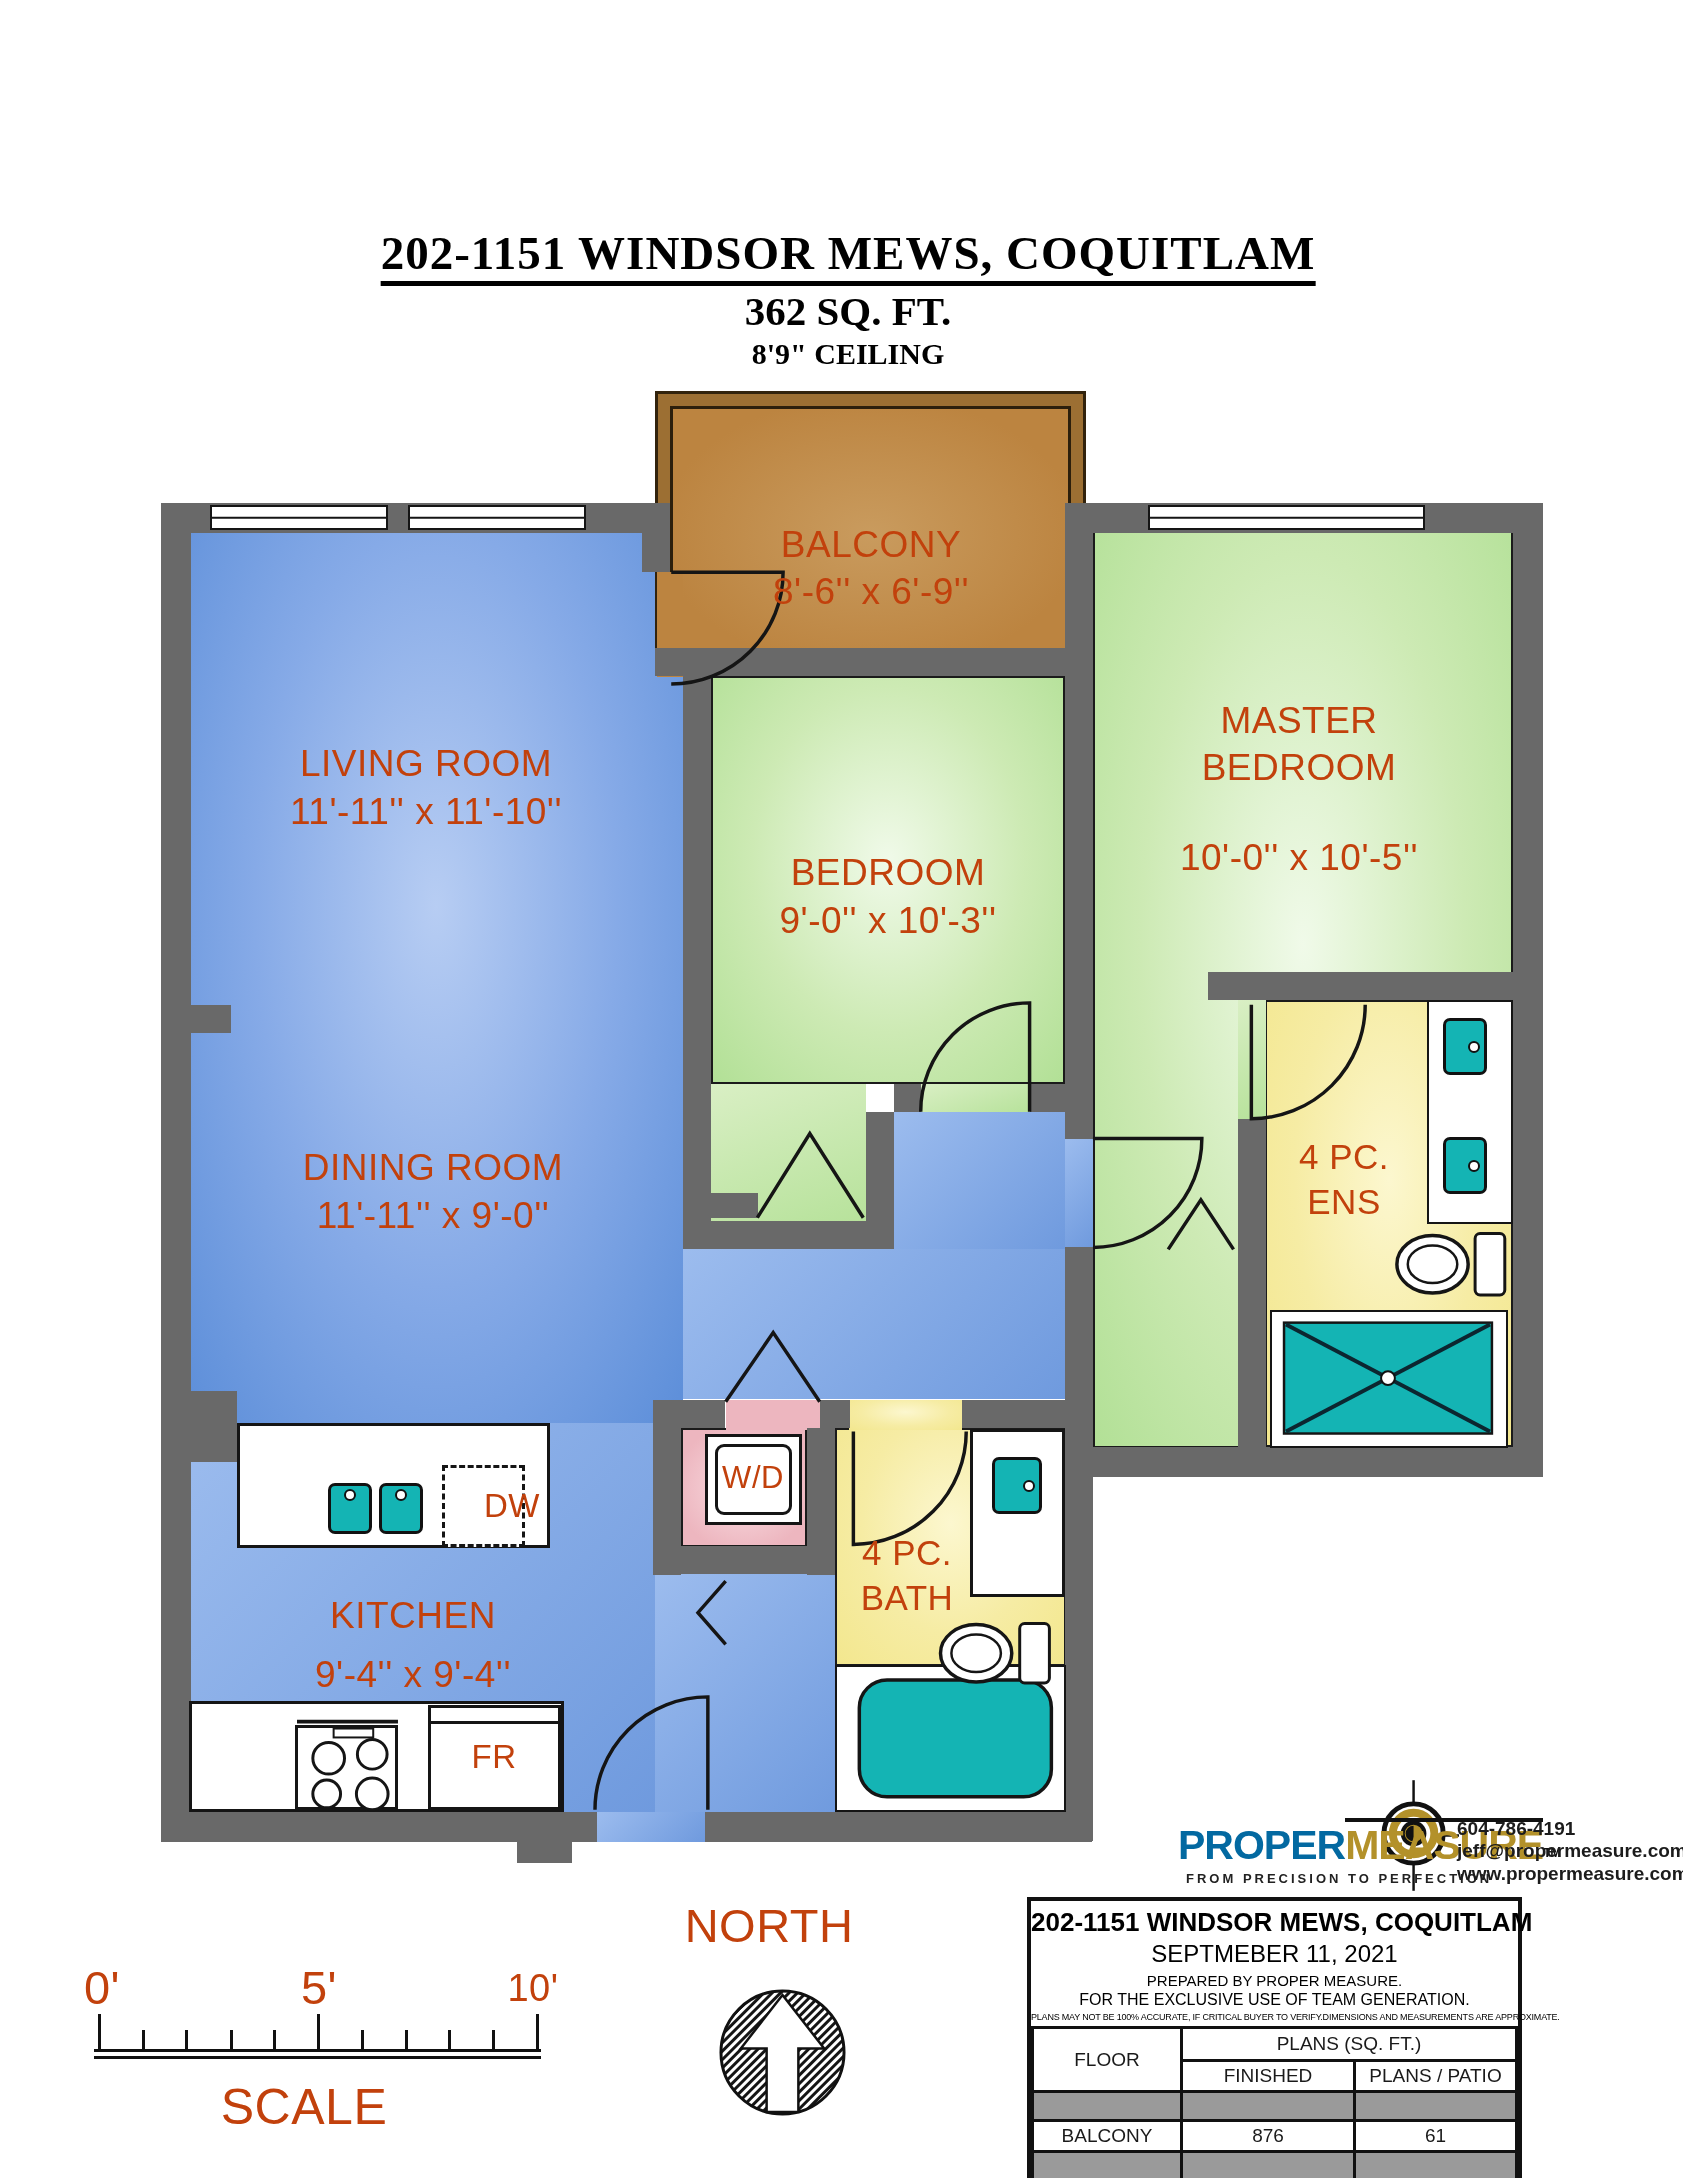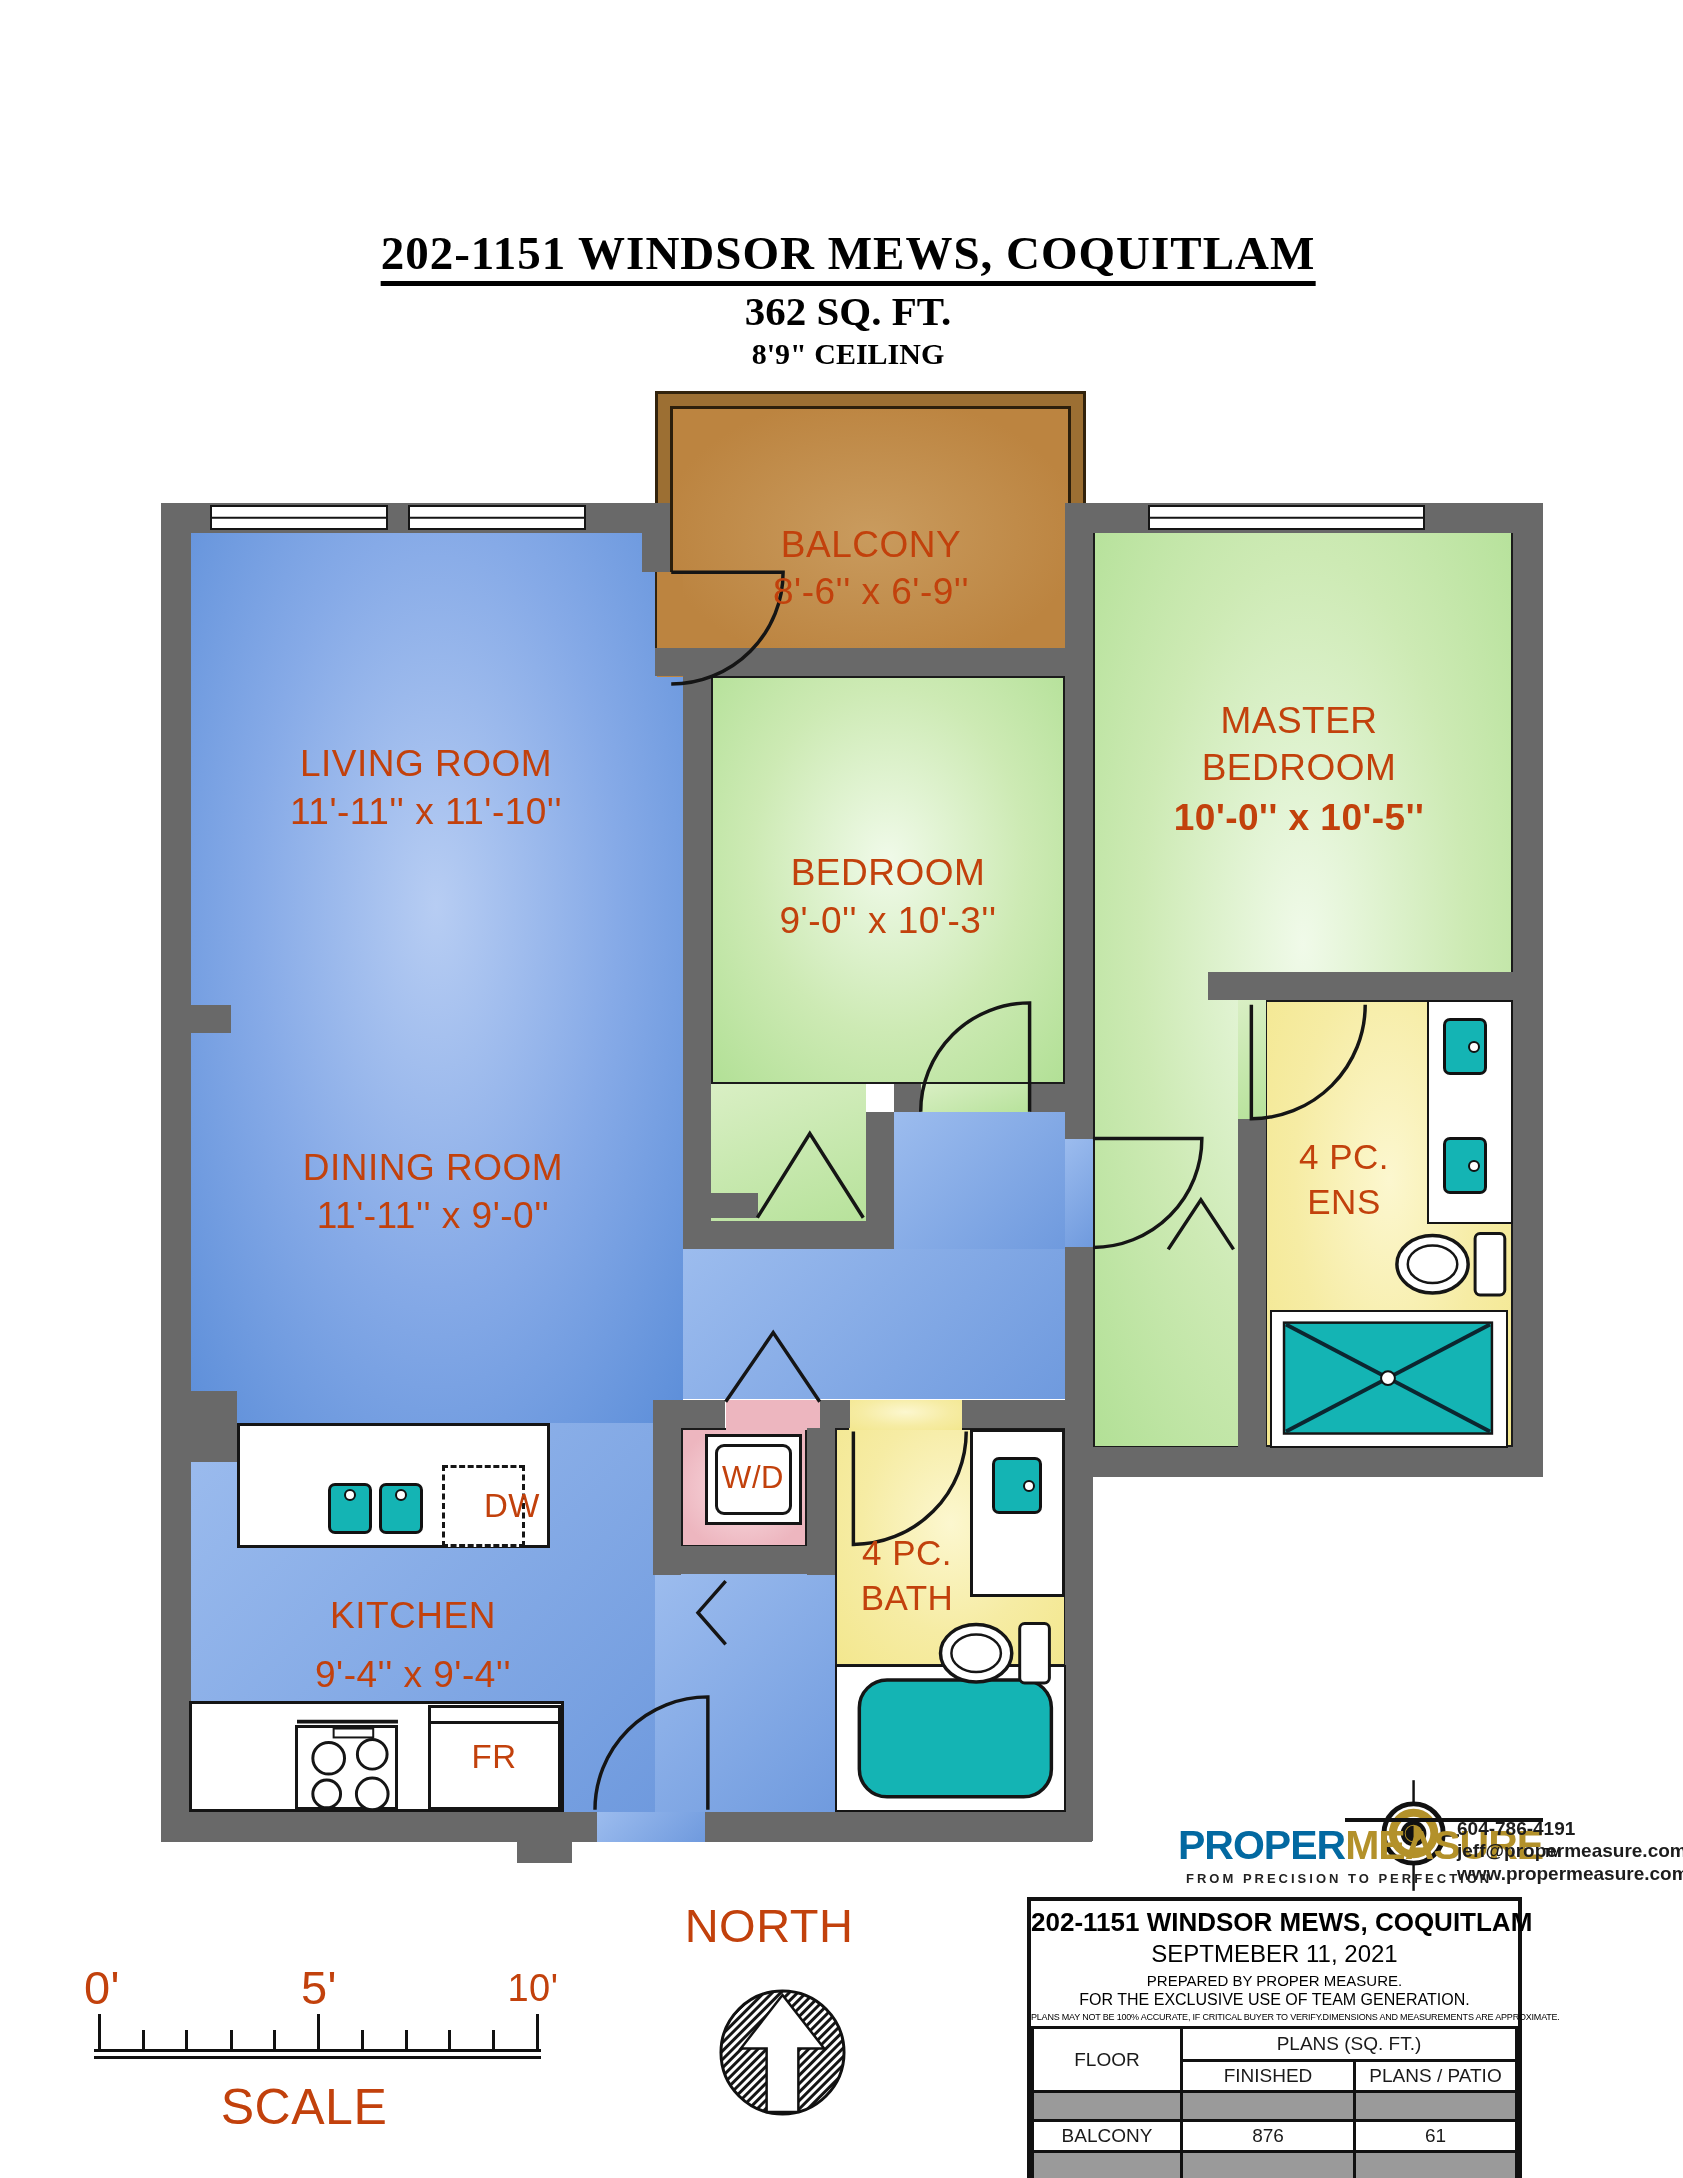--- a/index.html
+++ b/index.html
@@ -183,21 +183,21 @@
     </g>
     <line x1="300" y1="1739" x2="402" y2="1739" stroke="#151515" stroke-width="4"></line>
     <line x1="433" y1="1740" x2="565" y2="1740" stroke="#151515" stroke-width="3"></line>
   </svg>
 
   <div class="rlabel" style="left:871px;top:545px;">BALCONY</div>
   <div class="rlabel" style="left:871px;top:592px;">8'-6'' x 6'-9''</div>
   <div class="rlabel" style="left:426px;top:764px;">LIVING ROOM</div>
   <div class="rlabel" style="left:426px;top:812px;">11'-11'' x 11'-10''</div>
   <div class="rlabel wrap" style="left:1299px;top:744px;width:327px;">MASTER BEDROOM</div>
-  <div class="rlabel" style="left:1299px;top:818px;font-weight:bold;">10'-0'' x 10'-5''</div>
+  <div class="rlabel" style="left:1299px;top:858px;">10'-0'' x 10'-5''</div>
   <div class="rlabel" style="left:888px;top:873px;">BEDROOM</div>
   <div class="rlabel" style="left:888px;top:921px;">9'-0'' x 10'-3''</div>
   <div class="rlabel" style="left:433px;top:1168px;">DINING ROOM</div>
   <div class="rlabel" style="left:433px;top:1216px;">11'-11'' x 9'-0''</div>
   <div class="rlabel wrap" style="left:1344px;top:1180px;width:149px;font-size:35px;">4 PC. ENS</div>
   <div class="rlabel" style="left:413px;top:1616px;">KITCHEN</div>
   <div class="rlabel" style="left:413px;top:1675px;">9'-4'' x 9'-4''</div>
   <div class="rlabel wrap" style="left:907px;top:1576px;width:168px;font-size:35px;">4 PC. BATH</div>
   <div class="rlabel small" style="left:753px;top:1478px;">W/D</div>
   <div class="rlabel" style="left:484px;top:1506px;font-size:33px;margin-left:28px;">DW</div>

